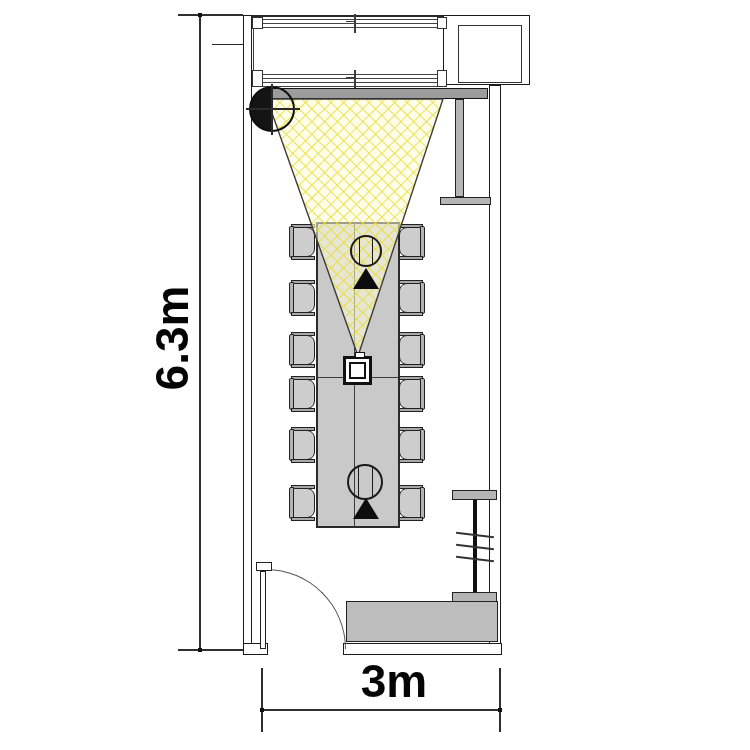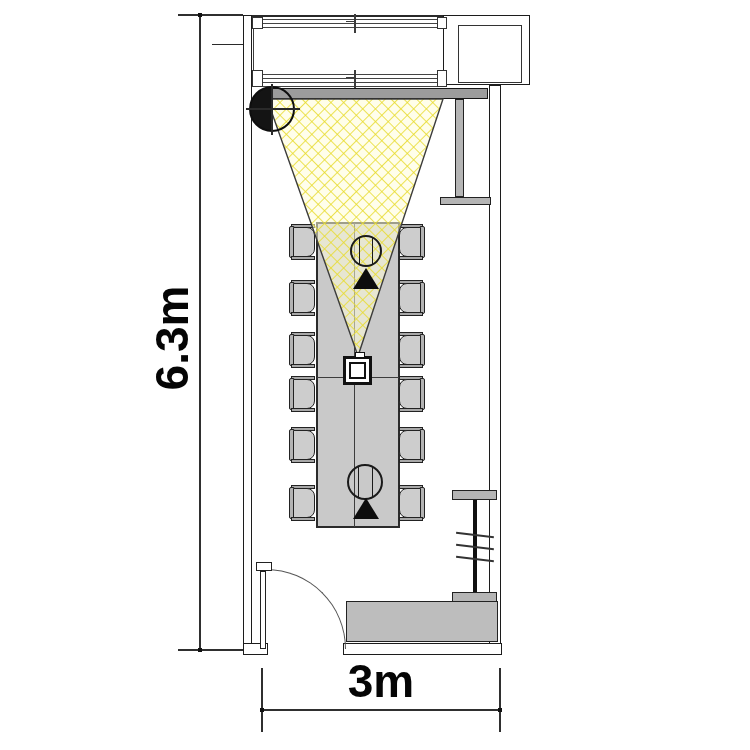--- a/index.html
+++ b/index.html
@@ -228,15 +228,15 @@
   <div class="dim-line" style="left:178px;top:649.4px;width:65px;height:1.2px;"></div>
   <div class="dim-dot" style="left:198px;top:13px;"></div>
   <div class="dim-dot" style="left:198px;top:648px;"></div>
   <div class="dim-text" style="left:112px;top:312px;width:120px;height:52px;line-height:52px;transform:rotate(-90deg);">6.3m</div>
 
   <div class="dim-line" style="left:262px;top:709.4px;width:238px;height:1.2px;"></div>
   <div class="dim-line" style="left:261.4px;top:668px;width:1.2px;height:64px;"></div>
   <div class="dim-line" style="left:499.4px;top:668px;width:1.2px;height:64px;"></div>
   <div class="dim-dot" style="left:260px;top:707.5px;"></div>
   <div class="dim-dot" style="left:498px;top:707.5px;"></div>
-  <div class="dim-text" style="left:331px;top:657px;width:100px;height:48px;line-height:48px;">3m</div>
+  <div class="dim-text" style="left:344px;top:657px;width:100px;height:48px;line-height:48px;">3m</div>
 
 </div>
 
 </body></html>

